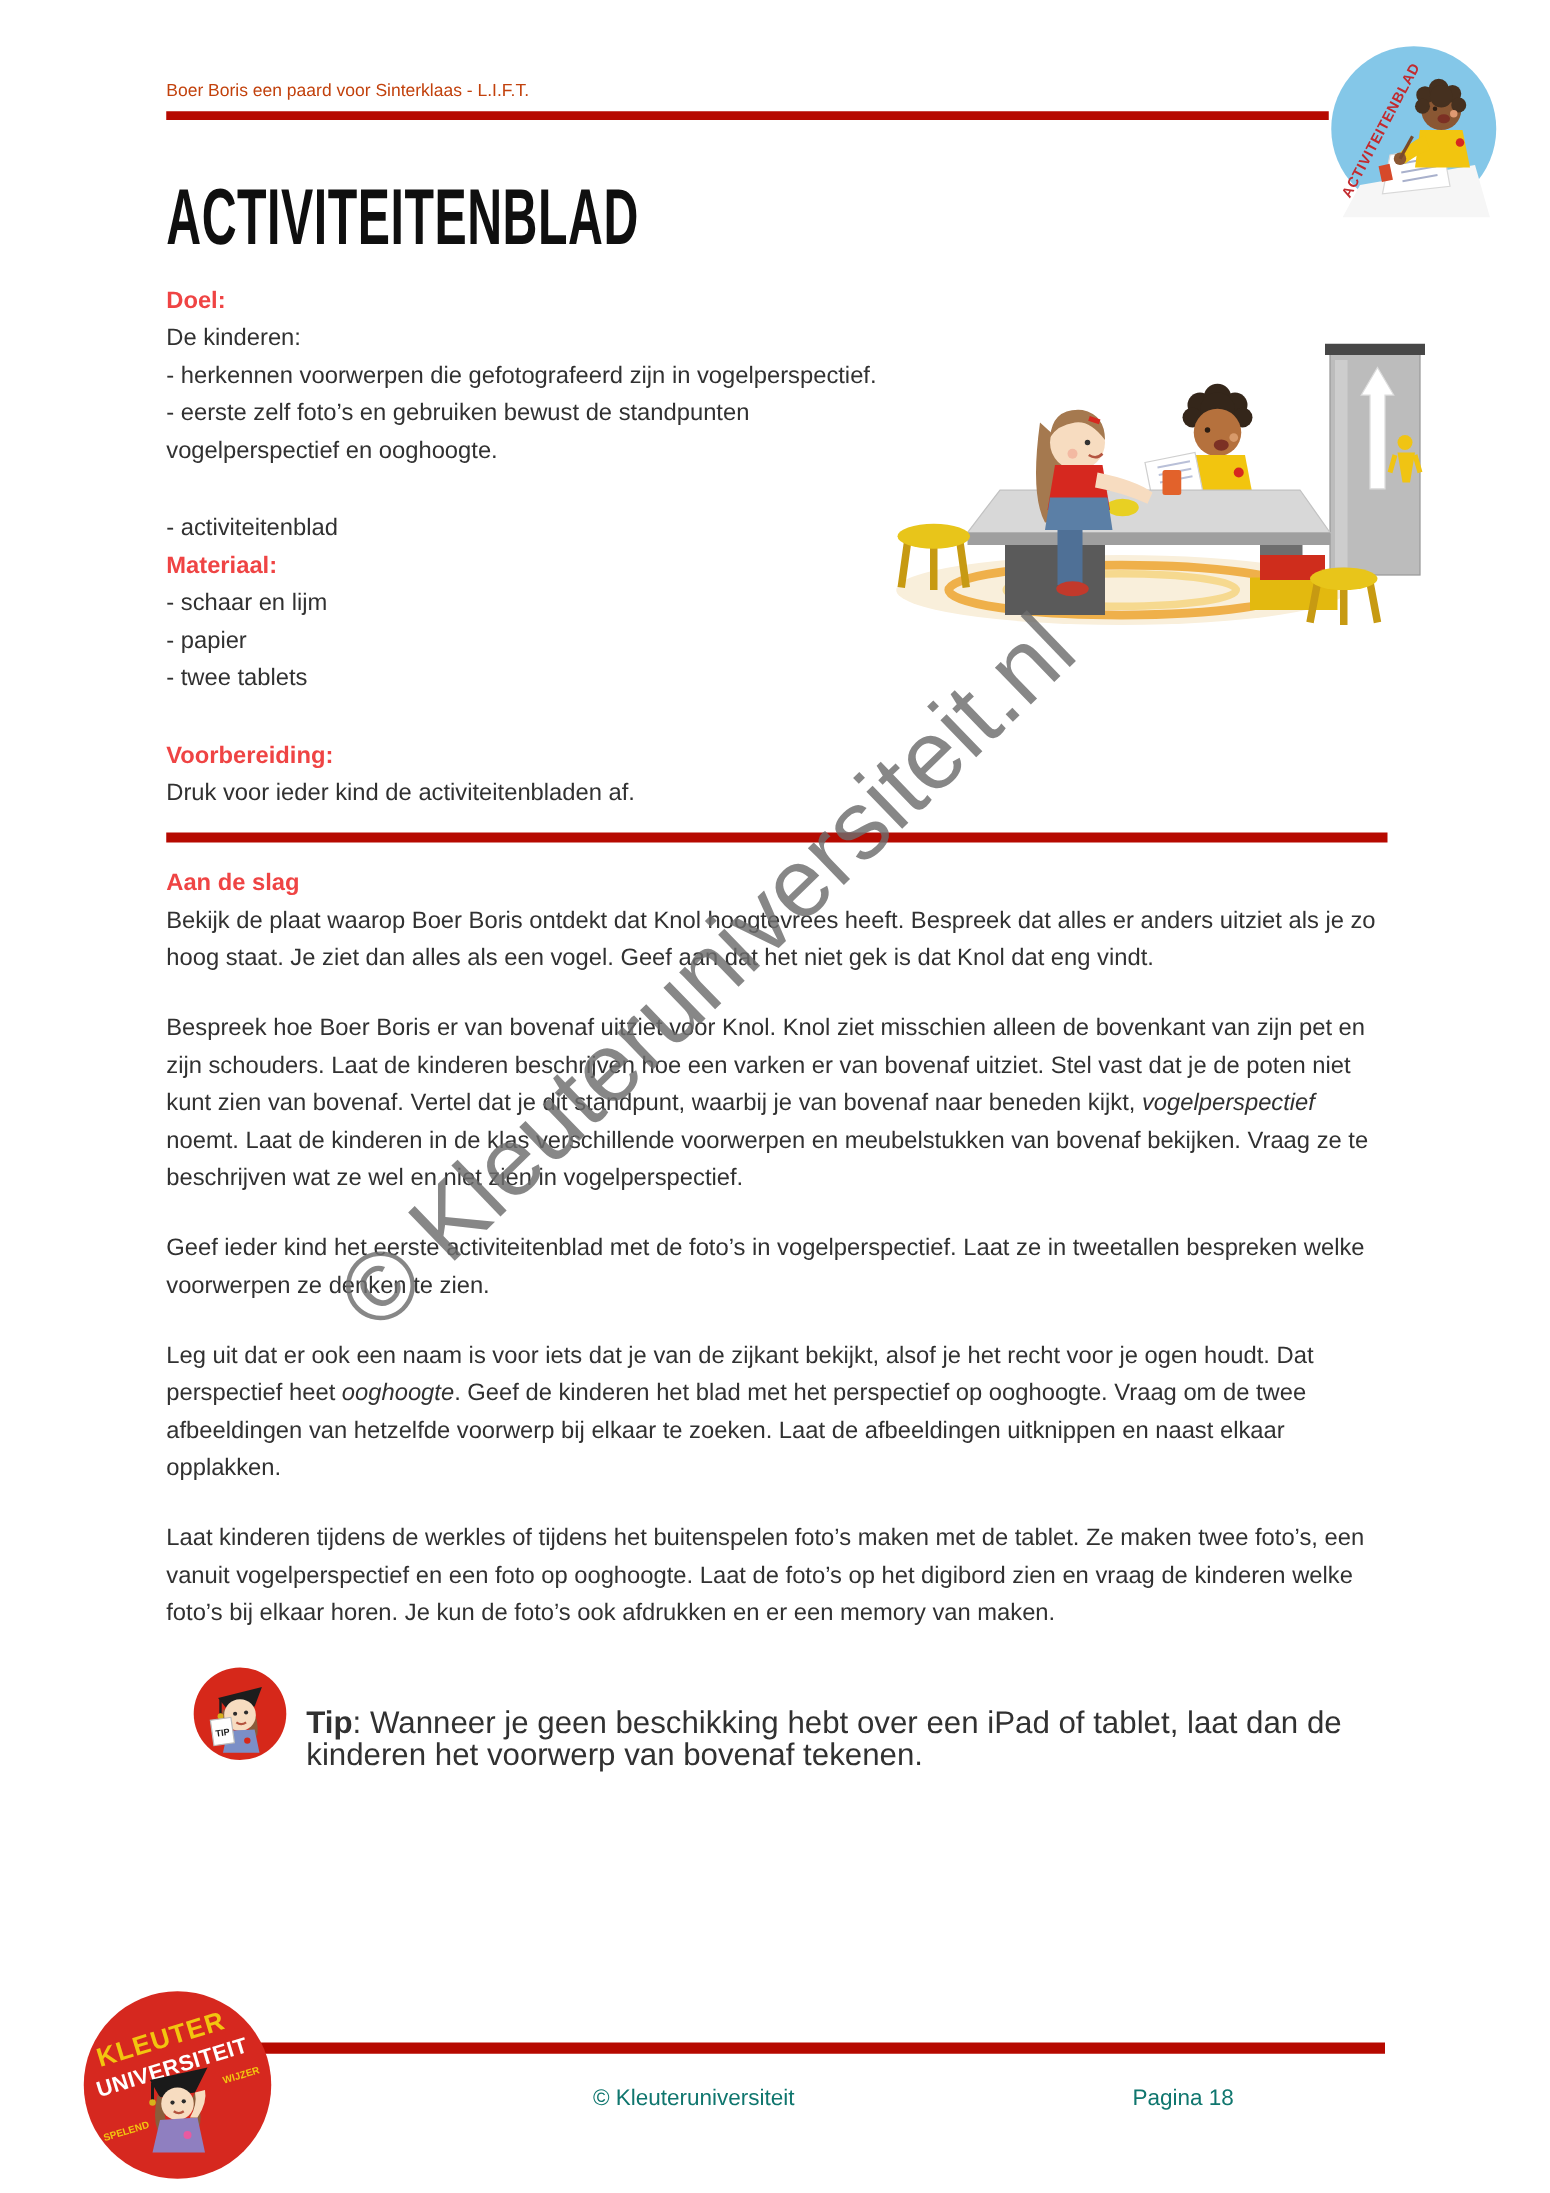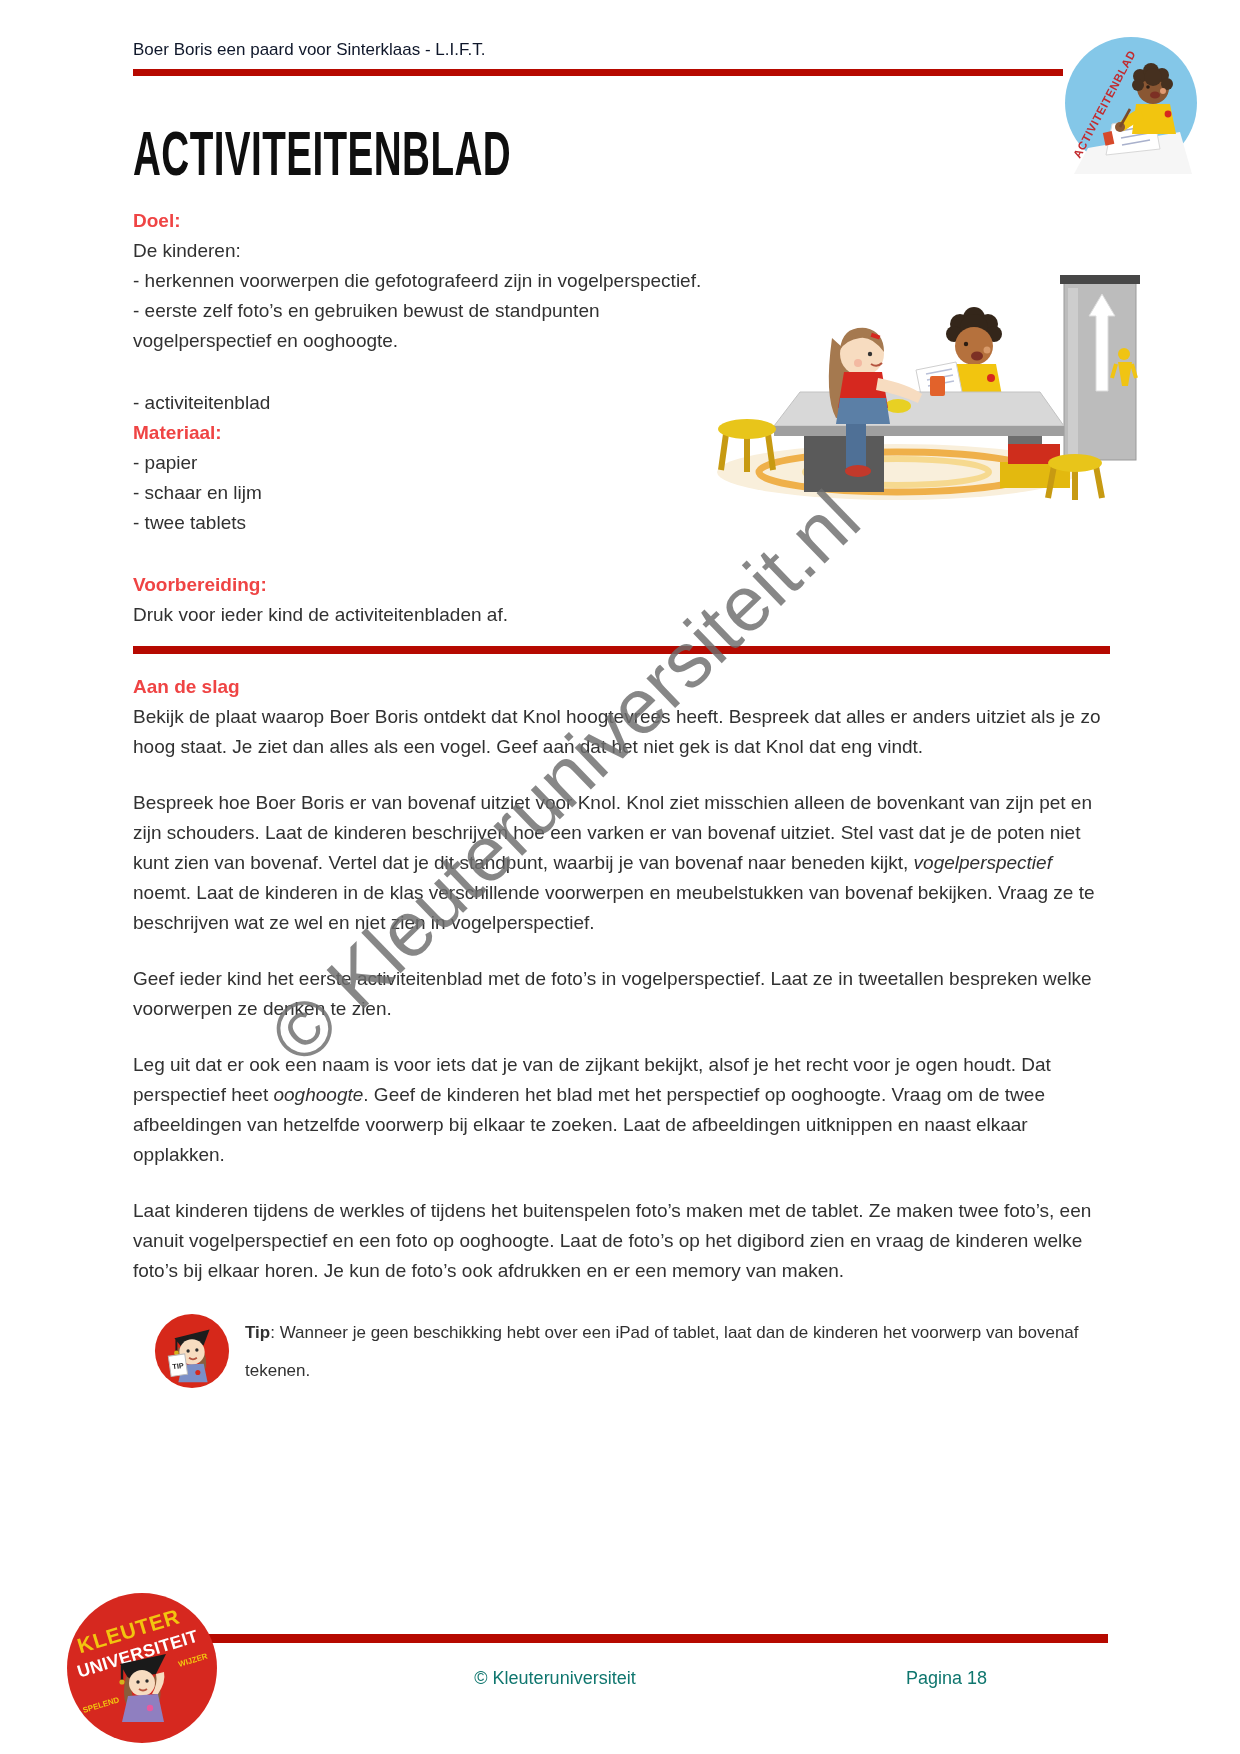--- a/index.html
+++ b/index.html
@@ -3,21 +3,21 @@
 <meta charset="utf-8">
 <style>
   * { box-sizing: border-box; }
   body { margin: 0; background: #ffffff; }
   .page {
     position: relative; width: 1240px; height: 1754px; background: #fff;
     font-family: "Liberation Sans", sans-serif; color: #313131; overflow: hidden;
   }
   .content { padding: 0 130px 0 133px; position: relative; z-index: 1; }
 
-  .header-title { padding-top: 40px; font-size: 17px; color: #0f172a; }
+  .header-title { padding-top: 64px; font-size: 14px; color: #c2410c; }
   .header-rule { height: 7px; background: #b60900; width: 930px; margin-top: 9px; }
 
   .doc-title { margin-top: 40px; height: 66px; }
   .doc-title span {
     display: inline-block; font-size: 46px; font-weight: bold; color: #0f0f0f;
     transform: scale(0.84, 1.38); transform-origin: left top; white-space: nowrap;
     letter-spacing: 0.5px;
   }
 
   .line { font-size: 19px; line-height: 30px; margin: 0; }
@@ -26,21 +26,21 @@
   .sect { margin-top: 0; }
   .mt-sect { margin-top: 32px; }
   .mt-first { margin-top: 24px; }
 
   .divider { height: 8px; background: #b60900; margin-top: 16px; width: 977px; }
   .aan-head { margin-top: 18px; }
   .first-p { margin-top: 24px; }
 
   .tip-row { display: flex; align-items: flex-start; margin-top: 24px; }
   .tip-icon { width: 78px; height: 78px; margin-left: 20px; flex: none; }
-  .tip-text { margin-left: 14px; font-size: 17px; line-height: 38px; max-width: 860px; padding-top: 2px; }
+  .tip-text { margin-left: 14px; font-size: 25px; line-height: 26px; max-width: 860px; padding-top: 2px; margin-top: 31px; }
 
   .watermark {
     position: absolute; left: 45px; top: 732px; width: 1040px; text-align: center;
     font-size: 78px; color: #6d6d6d; opacity: 0.82; transform: rotate(-44deg);
     pointer-events: none; z-index: 5; white-space: nowrap; font-weight: 400;
   }
 
   .badge-logo { position: absolute; left: 1060px; top: 32px; width: 142px; height: 142px; z-index: 2; }
   .illustration { position: absolute; left: 712px; top: 266px; width: 432px; height: 238px; z-index: 1; }
 
@@ -168,22 +168,22 @@
       <div class="line bold-head">Doel:</div>
       <div class="line">De kinderen:</div>
       <div class="line">- herkennen voorwerpen die gefotografeerd zijn in vogelperspectief.</div>
       <div class="line">- eerste zelf foto’s en gebruiken bewust de standpunten</div>
       <div class="line">vogelperspectief en ooghoogte.</div>
     </div>
 
     <div class="sect mt-sect">
       <div class="line">- activiteitenblad</div>
       <div class="line bold-head">Materiaal:</div>
+      <div class="line">- schaar en lijm</div>
       <div class="line">- papier</div>
-      <div class="line">- schaar en lijm</div>
       <div class="line">- twee tablets</div>
     </div>
 
     <div class="sect mt-sect">
       <div class="line bold-head">Voorbereiding:</div>
       <div class="line">Druk voor ieder kind de activiteitenbladen af.</div>
     </div>
 
     <div class="divider"></div>
 

